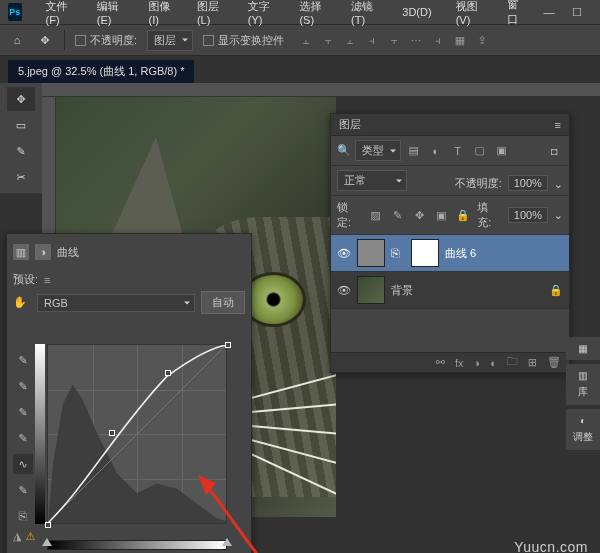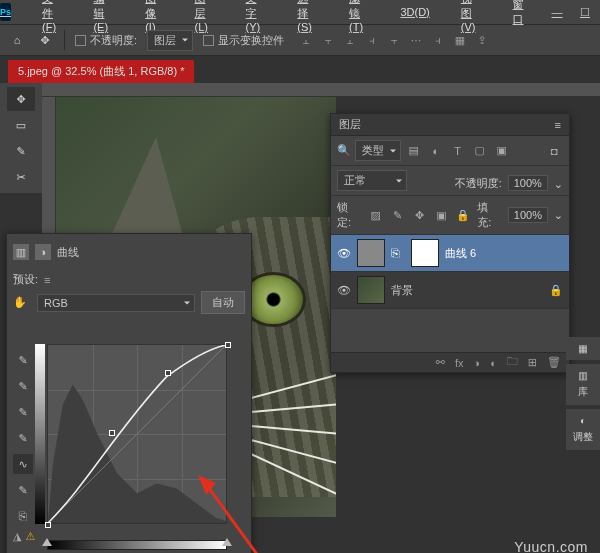--- a/index.html
+++ b/index.html
@@ -1,30 +1,30 @@
 <!DOCTYPE html>
 <html><head>
 <meta charset="utf-8">
 <style>
 * { margin: 0; padding: 0; box-sizing: border-box; font-family: -apple-system, "Segoe UI", Arial, sans-serif; }
 body { background: #323232; color: #c8c8c8; font-size: 11px; width: 600px; height: 553px; overflow: hidden; position: relative; }
-.menubar { background: #444; display: flex; align-items: center; height: 24px; padding: 0 0; gap: 19px; text-decoration: underline; }
+.menubar { background: #444; display: flex; align-items: center; height: 24px; padding: 0 8px; gap: 12px; }
 .ps-logo { width: 18px; height: 18px; background: #001d34; color: #00c8ff; font-size: 9px; font-weight: bold; display: flex; align-items: center; justify-content: center; border-radius: 2px; margin-right: 6px; }
 .menu-item { padding: 3px 6px; color: #ddd; cursor: pointer; }
 .win-controls { margin-left: auto; display: flex; gap: 14px; padding-right: 8px; color: #ccc; }
 .win-btn { width: 14px; height: 14px; display: flex; align-items: center; justify-content: center; cursor: pointer; }
 .optbar { background: #444; height: 32px; display: flex; align-items: center; padding: 0 8px; gap: 10px; border-top: 1px solid #2a2a2a; border-bottom: 1px solid #2a2a2a; }
 .optbar .icon-btn { width: 18px; height: 18px; display: flex; align-items: center; justify-content: center; color: #ccc; }
 .divider { width: 1px; height: 20px; background: #2a2a2a; }
 .checkbox { width: 11px; height: 11px; border: 1px solid #888; display: inline-block; vertical-align: middle; margin-right: 4px; }
 .dropdown { background: #3a3a3a; border: 1px solid #555; padding: 2px 16px 2px 6px; position: relative; display: inline-flex; align-items: center; }
 .dropdown::after { content: ""; position: absolute; right: 4px; top: 50%; border: 3px solid transparent; border-top-color: #ccc; transform: translateY(-25%); }
 .align-icons { display: flex; gap: 6px; margin-left: 4px; }
 .align-icons span { width: 16px; height: 16px; display: flex; align-items: center; justify-content: center; color: #999; }
-.doc-tab { background: #b91c1c; padding: 4px 10px; display: inline-block; margin: 4px 0 0 8px; font-size: 11px; color: #ddd; }
+.doc-tab { background: #0f172a; padding: 4px 10px; display: inline-block; margin: 4px 0 0 8px; font-size: 11px; color: #ddd; }
 .workspace { position: relative; height: 480px; }
 .rulers-h { position: absolute; top: 0; left: 42px; right: 0; height: 14px; background: #535353; border-bottom: 1px solid #333; }
 .rulers-v { position: absolute; top: 14px; left: 42px; width: 14px; height: 100%; background: #535353; border-right: 1px solid #333; }
 .toolbar { position: absolute; left: 0; top: 0; width: 42px; background: #444; display: flex; flex-direction: column; gap: 2px; padding: 4px 0; align-items: center; }
 .tool { width: 28px; height: 24px; display: flex; align-items: center; justify-content: center; color: #ccc; cursor: pointer; position: relative; }
 .tool.active { background: #333; }
 .canvas { position: absolute; left: 56px; top: 14px; width: 280px; height: 420px; background: linear-gradient(135deg, #3a4a35 0%, #4a5540 30%, #2a2f25 70%, #545a48 100%); overflow: hidden; }
 .cat-eye { position: absolute; left: 185px; top: 175px; width: 65px; height: 55px; border-radius: 50%; background: radial-gradient(circle, #000 0%, #000 15%, #9ab060 20%, #7a8f40 55%, #3a4020 90%); border: 3px solid #2a2a1a; }
 .cat-ear { position: absolute; left: 50px; top: 40px; width: 0; height: 0; border-left: 50px solid transparent; border-right: 30px solid transparent; border-bottom: 110px solid #5c5e52; }
 .cat-fur { position: absolute; left: 110px; top: 120px; width: 230px; height: 280px; background: repeating-linear-gradient(80deg, #6a6b5a 0px, #6a6b5a 8px, #4a4b3a 8px, #4a4b3a 16px); opacity: 0.7; border-radius: 40% 0 0 30%; }

